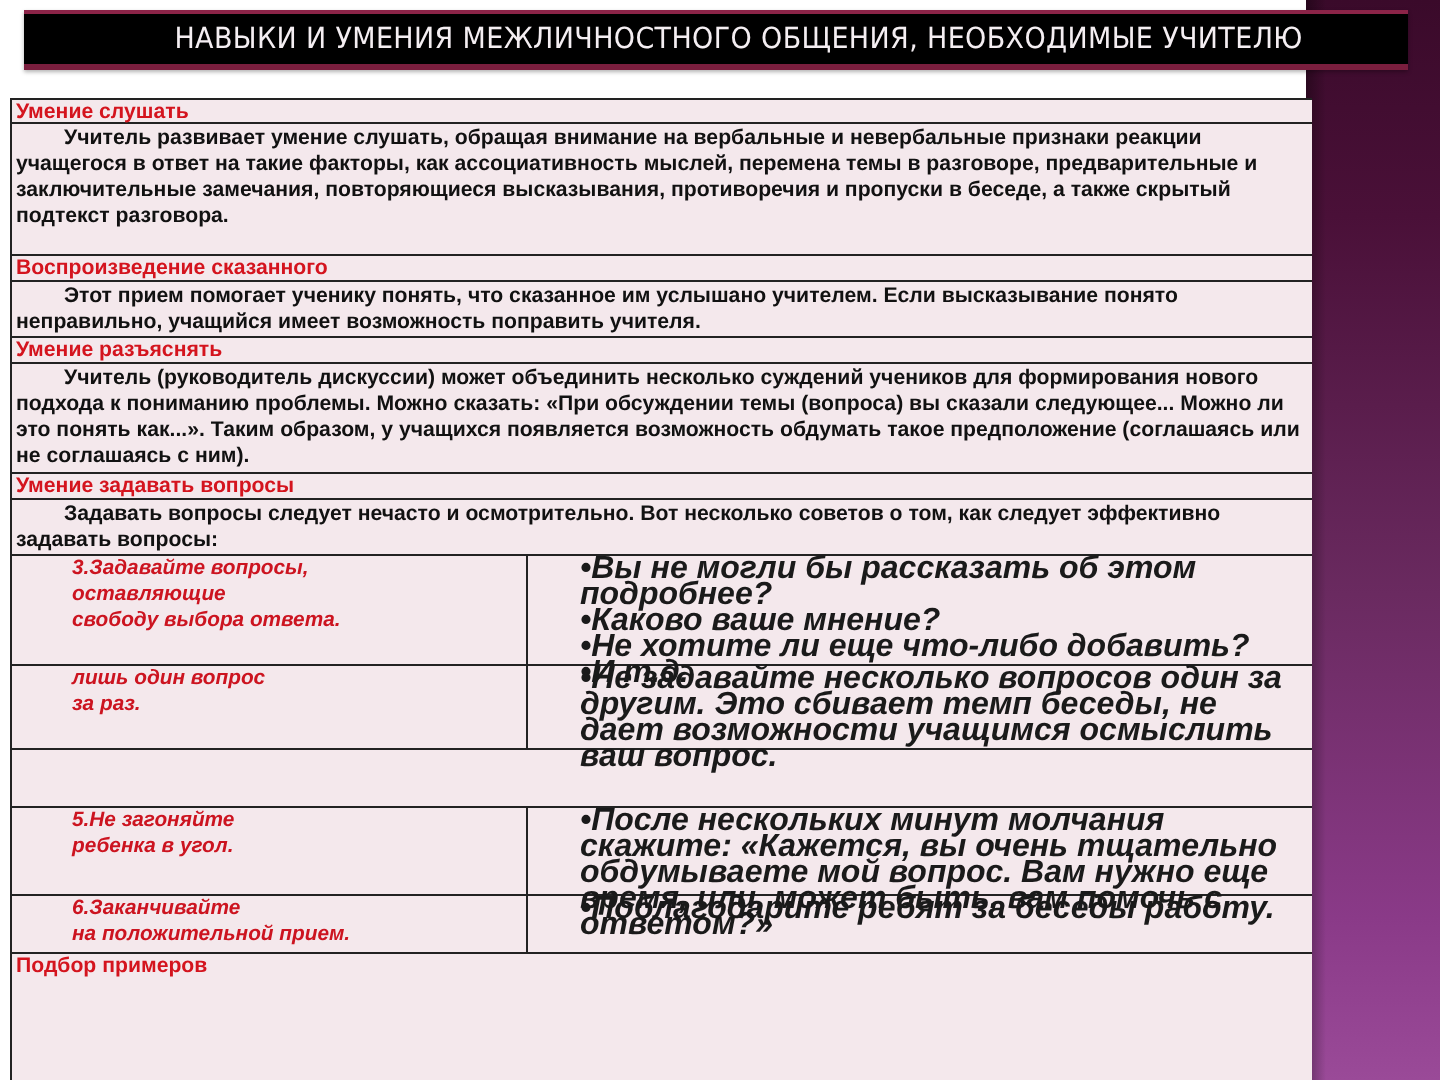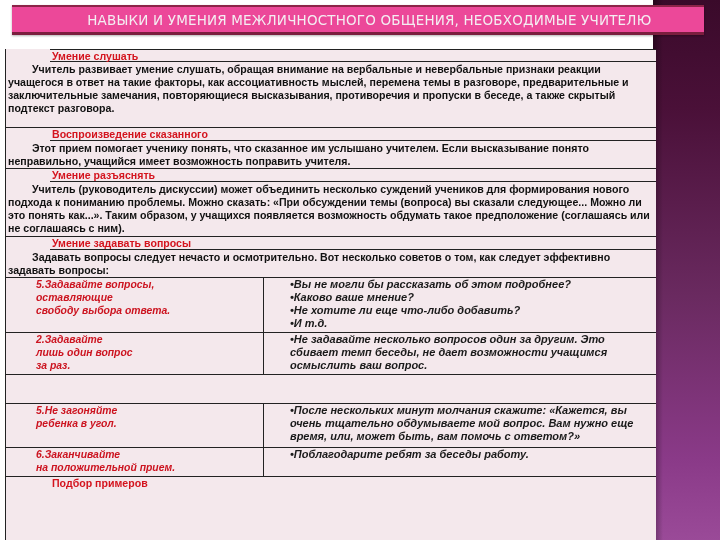--- a/index.html
+++ b/index.html
@@ -15,21 +15,21 @@
     .right-bar {
       position: absolute; left: 653px; top: 0; width: 67px; height: 540px;
       background: linear-gradient(180deg, #3a0a2a 0%, #4a1038 20%, #6a2a60 55%, #8a3a88 85%, #9a4a98 100%);
     }
     .right-bar::before {
       content: ""; position: absolute; left: 0; top: 0; width: 10px; height: 100%;
       background: linear-gradient(90deg, rgba(0,0,0,0.35), rgba(0,0,0,0));
     }
     .title-bar {
       position: absolute; left: 12px; top: 5px; width: 692px; height: 30px;
-      background: #ec4899;
+      background: #000000;
       border-top: 2px solid #8c2448;
       border-bottom: 3px solid #7a1e3e;
       box-sizing: border-box;
       display: flex; align-items: center; justify-content: center;
       box-shadow: 0 1px 2px rgba(0,0,0,0.3);
       padding-left: 22px;
     }
     .title-text {
       color: #f4eef2; font-size: 14.5px; letter-spacing: 0.2px;
       font-family: "DejaVu Sans", sans-serif; font-weight: normal;
@@ -40,33 +40,33 @@
       background: #f4e8ec;
       border-left: 1px solid #222;
       overflow: hidden;
     }
     .row {
       border-bottom: 1px solid #222; box-sizing: border-box;
       font-size: 10.6px; line-height: 13px; color: #111;
       font-weight: bold; padding: 0 2px;
     }
     .row.first { border-top: 1px solid #222; }
-    .heading { color: #d4141e; font-weight: bold; margin-left: 44px; }
+    .heading { color: #d4141e; font-weight: bold; }
     .para { text-indent: 24px; }
     .two-col { display: flex; padding: 0; }
     .col-left {
       width: 258px; border-right: 1px solid #222; box-sizing: border-box;
       padding-left: 30px;
       color: #cc1420; font-style: italic; font-weight: bold;
       font-size: 10.4px; line-height: 13px;
     }
     .col-right {
       flex: 1; padding-left: 26px; padding-right: 4px;
       font-style: italic; font-weight: bold; color: #1a1a1a;
-      font-size: 11px; line-height: 13px;
+      font-size: 16px; line-height: 13px;
     }
     .bullet::before { content: "•"; }
   </style>
 </head>
 <body>
 
 <div class="slide">
   <div class="right-bar"></div>
 
   <div class="title-bar">
@@ -82,35 +82,34 @@
     <div class="row para" style="height:28px;padding-top:1px">Этот прием помогает ученику понять, что сказанное им услышано учителем. Если высказывание понято неправильно, учащийся имеет возможность поправить учителя.</div>
 
     <div class="row heading" style="height:13px">Умение разъяснять</div>
     <div class="row para" style="height:55px;padding-top:1px">Учитель (руководитель дискуссии) может объединить несколько суждений учеников для формирования нового подхода к пониманию проблемы. Можно сказать: «При обсуждении темы (вопроса) вы сказали следующее... Можно ли это понять как...». Таким образом, у учащихся появляется возможность обдумать такое предположение (соглашаясь или не соглашаясь с ним).</div>
 
     <div class="row heading" style="height:13px">Умение задавать вопросы</div>
     <div class="row para" style="height:28px;padding-top:1px">Задавать вопросы следует нечасто и осмотрительно. Вот несколько советов о том, как следует эффективно задавать вопросы:</div>
 
     <div class="row two-col" style="height:55px">
       <div class="col-left">
-        <div>5.Задавайте вопросы,</div>
+        <div>3.Задавайте вопросы,</div>
         <div>оставляющие</div>
         <div>свободу выбора ответа.</div>
       </div>
       <div class="col-right">
         <div class="bullet">Вы не могли бы рассказать об этом подробнее?</div>
         <div class="bullet">Каково ваше мнение?</div>
         <div class="bullet">Не хотите ли еще что-либо добавить?</div>
         <div class="bullet">И т.д.</div>
       </div>
     </div>
 
     <div class="row two-col" style="height:42px">
       <div class="col-left">
-        <div>2.Задавайте</div>
         <div>лишь один вопрос</div>
         <div>за раз.</div>
       </div>
       <div class="col-right">
         <div class="bullet">Не задавайте несколько вопросов один за другим. Это сбивает темп беседы, не дает возможности учащимся осмыслить ваш вопрос.</div>
       </div>
     </div>
 
 
     <div class="row two-col" style="height:29px">

